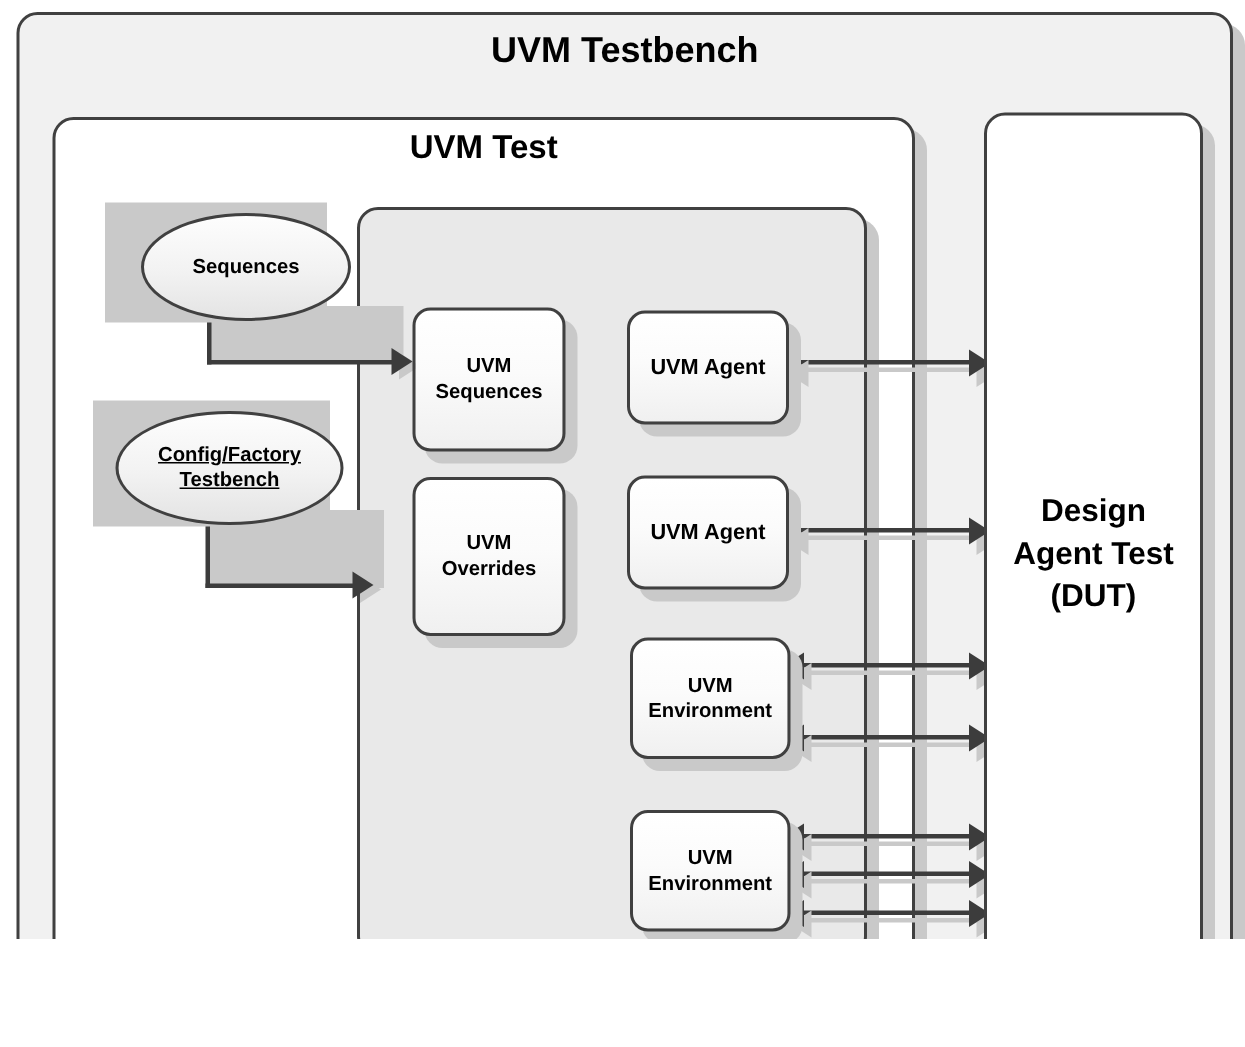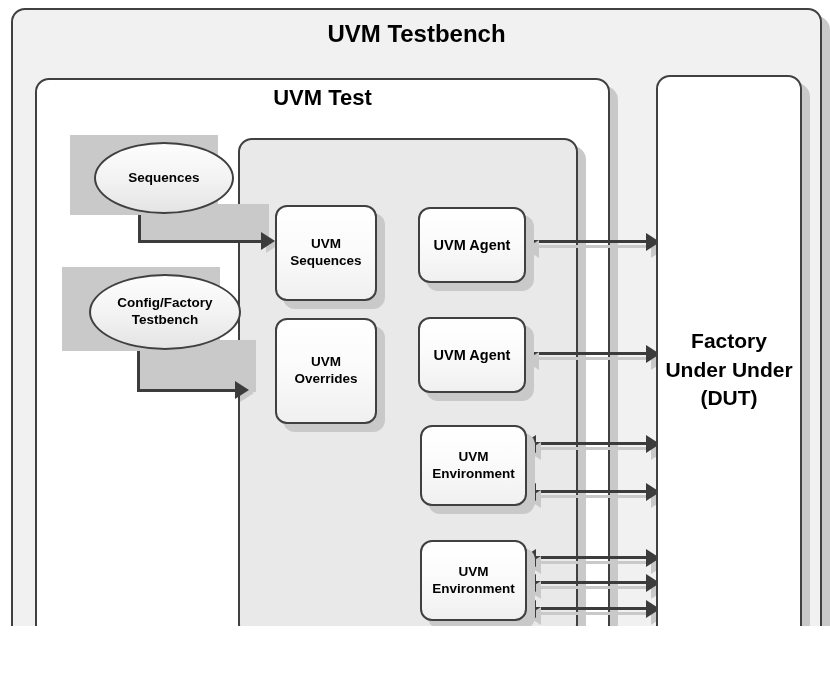--- a/index.html
+++ b/index.html
@@ -111,21 +111,21 @@
     line-height: 1.25;
     color: #000;
     padding: 0 4px;
   }
   .node-label.big { font-size: 14.5px; }
 
   
   #seq-ellipse  { left: 70px;  top: 142px; width: 140px; height: 72px; }
   #seq-shadow   { left: 70px;  top: 135px; width: 148px; height: 80px; }
 
-  #cfg-ellipse  { left: 65px;  top: 274px; width: 152px; height: 76px; }
+  #cfg-ellipse  { left: 53px;  top: 274px; width: 152px; height: 76px; text-decoration: underline; }
   #cfg-shadow   { left: 62px;  top: 267px; width: 158px; height: 84px; }
 
   
   #sequencer-box  { left: 275px; top: 205px; width: 102px; height: 96px; }
   #sequencer-sh   { left: 283px; top: 213px; width: 102px; height: 96px; border-radius: 12px; }
 
   #scoreboard-box { left: 275px; top: 318px; width: 102px; height: 106px; }
   #scoreboard-sh  { left: 283px; top: 326px; width: 102px; height: 106px; border-radius: 12px; }
 
   #agent1-box     { left: 418px; top: 207px; width: 108px; height: 76px; }
@@ -314,19 +314,19 @@
   <div class="rbox-sm" id="env2-box">
     <span class="node-label">
       <span>UVM</span><br>
       <span>Environment</span>
     </span>
   </div>
 
   <div class="shadow-rect" id="dut-shadow"></div>
   <div class="rbox" id="dut-box">
     <div class="dut-label">
-      <span>Factory</span><br>
-      <span>Under Under</span><br>
+      <span>Design</span><br>
+      <span>Agent Test</span><br>
       <span>(DUT)</span>
     </div>
   </div>
 
 </div>
 
 </body></html>

